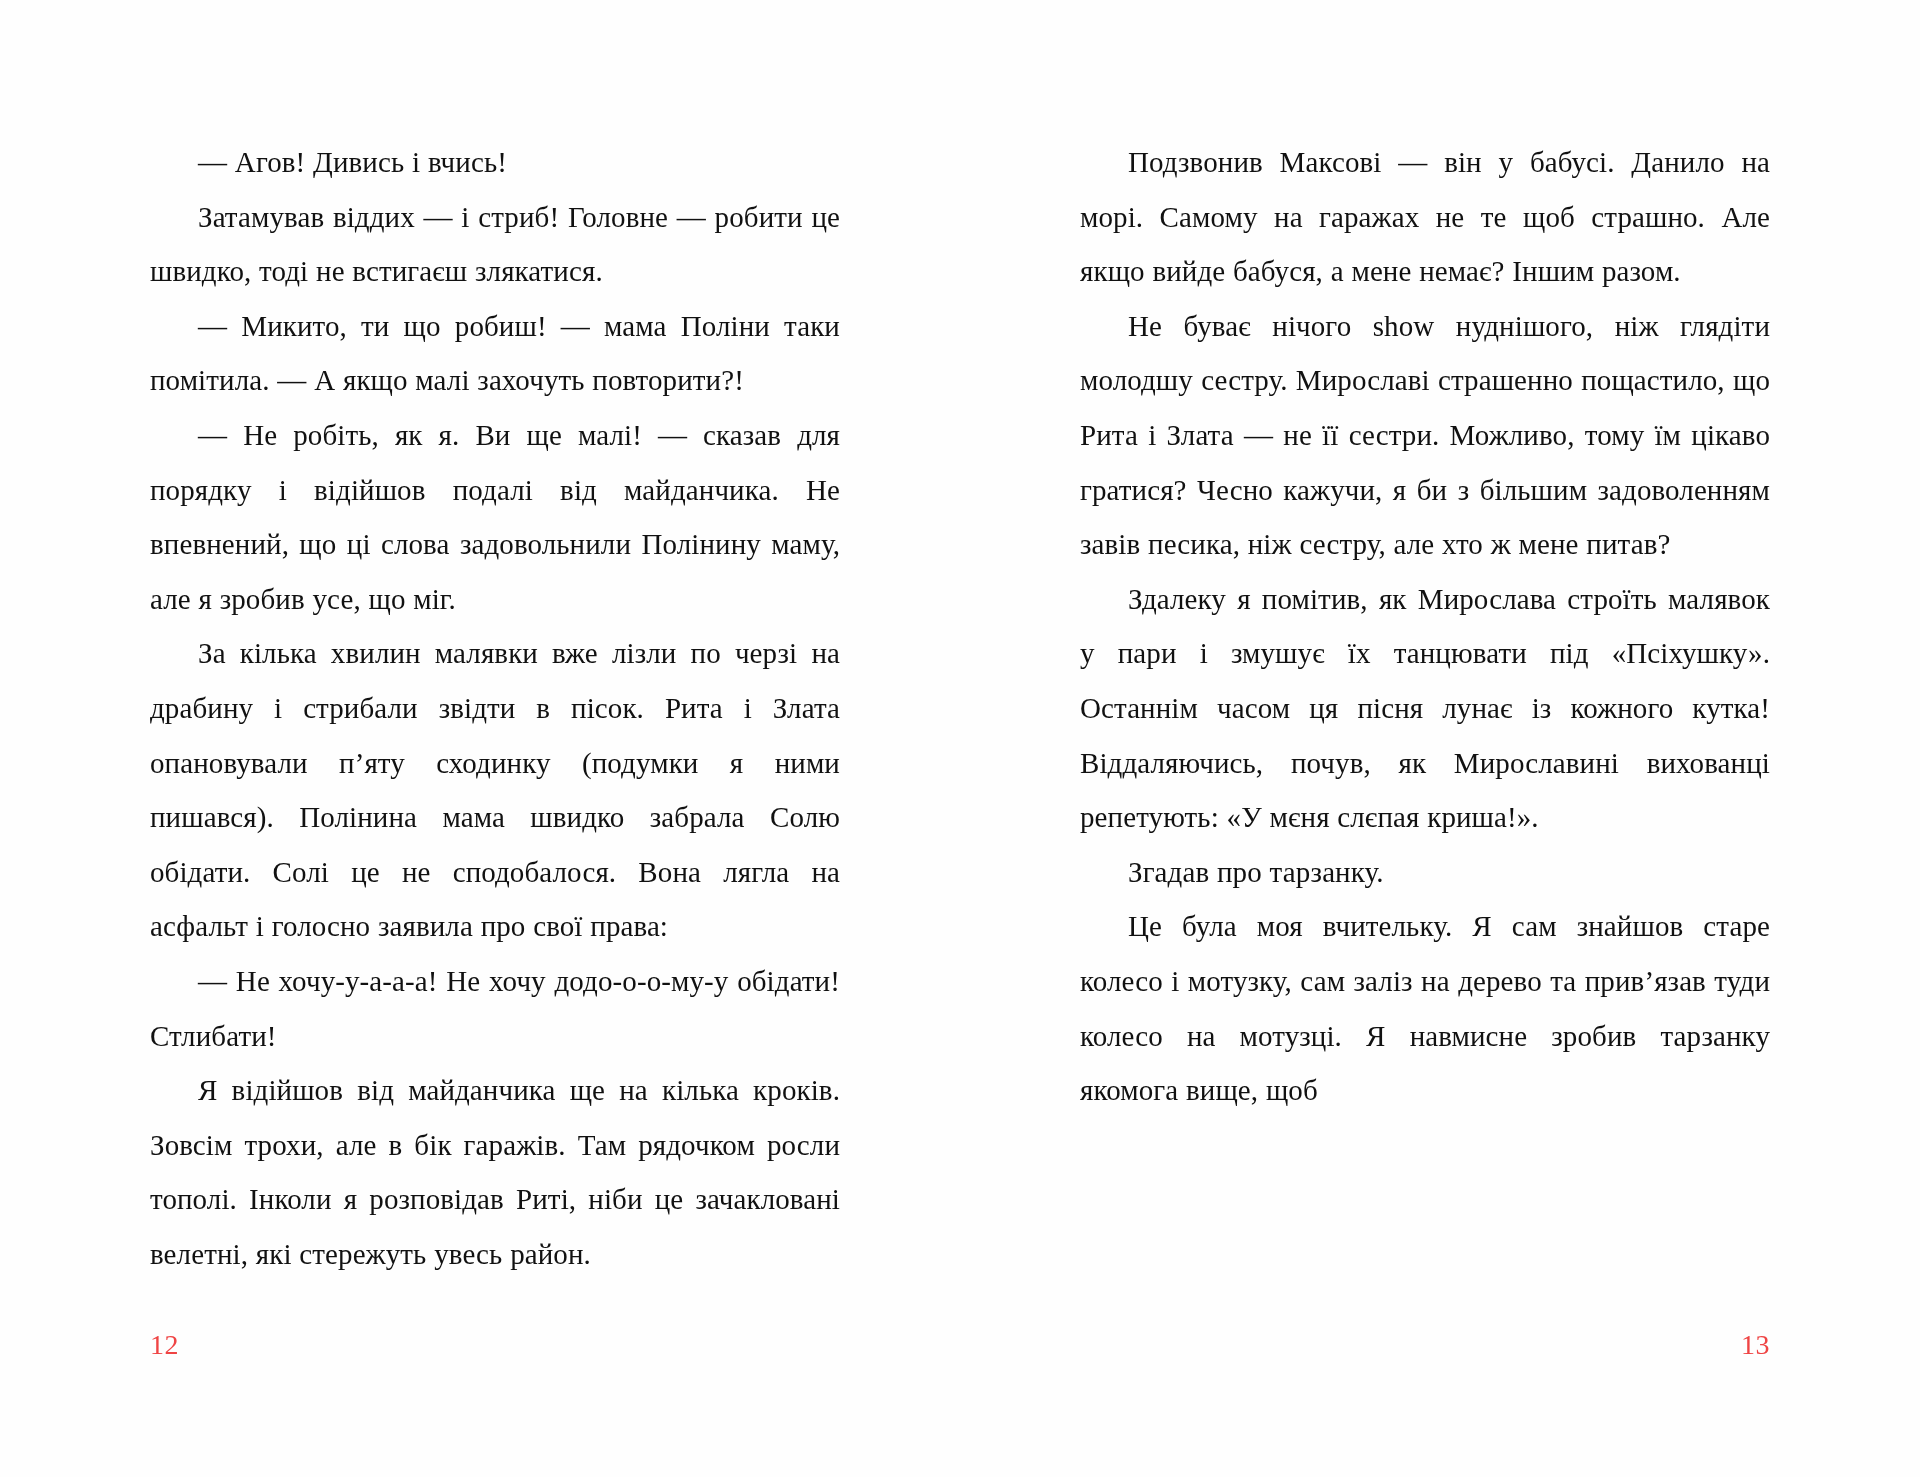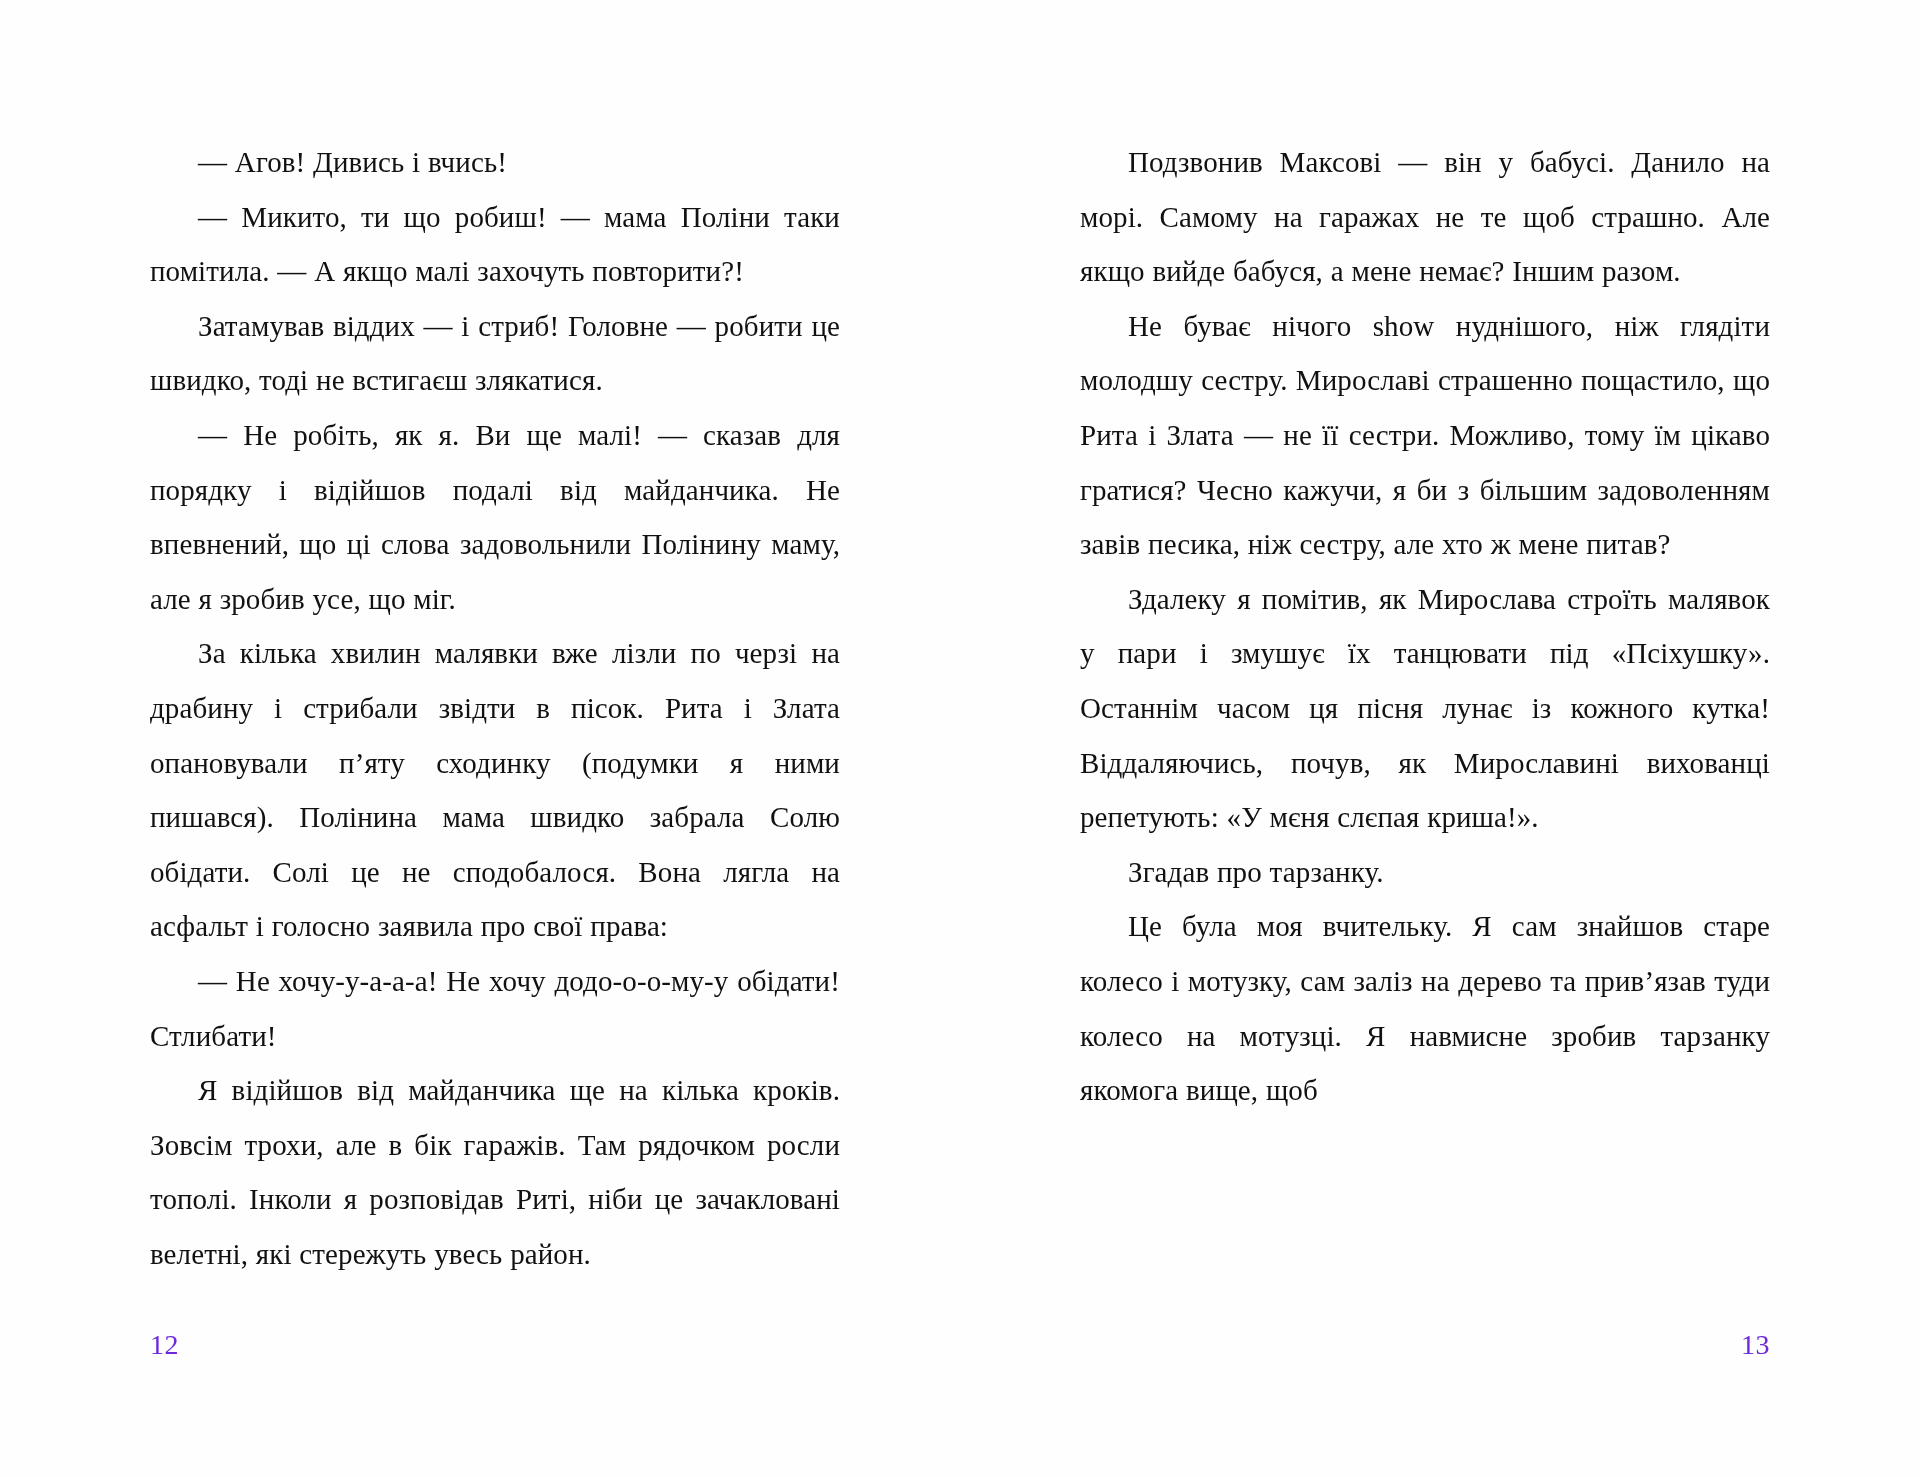--- a/index.html
+++ b/index.html
@@ -58,21 +58,21 @@
   }
 
   
   p.para { text-align-last: left; }
 
   .folio {
     position: absolute;
     bottom: 118px;
     font-size: 28px;
     line-height: 1;
-    color: #6d28d9;
+    color: #ef4444;
     letter-spacing: 0.5px;
   }
   .folio-left {
     left: 150px;
   }
   .folio-right {
     right: 150px;
   }
 
   .gutter {
@@ -85,22 +85,22 @@
   }
 </style>
 </head>
 <body>
 
 <div class="spread">
 
   <div class="page page-left">
     <div class="text-block">
       <p class="para">— Агов! Дивись і вчись!</p>
+      <p class="para">Затамував віддих — і стриб! Головне — робити це швидко, тоді не встигаєш злякатися.</p>
       <p class="para">— Микито, ти що робиш! — мама Поліни таки помітила. — А якщо малі захочуть повторити?!</p>
-      <p class="para">Затамував віддих — і стриб! Головне — робити це швидко, тоді не встигаєш злякатися.</p>
       <p class="para">— Не робіть, як я. Ви ще малі! — сказав для порядку і відійшов подалі від майданчика. Не впевнений, що ці слова задовольнили Полінину маму, але я зробив усе, що міг.</p>
       <p class="para">За кілька хвилин малявки вже лізли по черзі на драбину і стрибали звідти в пісок. Рита і Злата опановували п’яту сходинку (подумки я ними пишався). Полінина мама швидко забрала Солю обідати. Солі це не сподобалося. Вона лягла на асфальт і голосно заявила про свої права:</p>
       <p class="para">— Не хочу-у-а-а-а! Не хочу додо-о-о-му-у обідати! Стлибати!</p>
       <p class="para">Я відійшов від майданчика ще на кілька кроків. Зовсім трохи, але в бік гаражів. Там рядочком росли тополі. Інколи я розповідав Риті, ніби це зачакловані велетні, які стережуть увесь район.</p>
     </div>
     <div class="folio folio-left">12</div>
   </div>
 
   <div class="page page-right">
     <div class="text-block">

